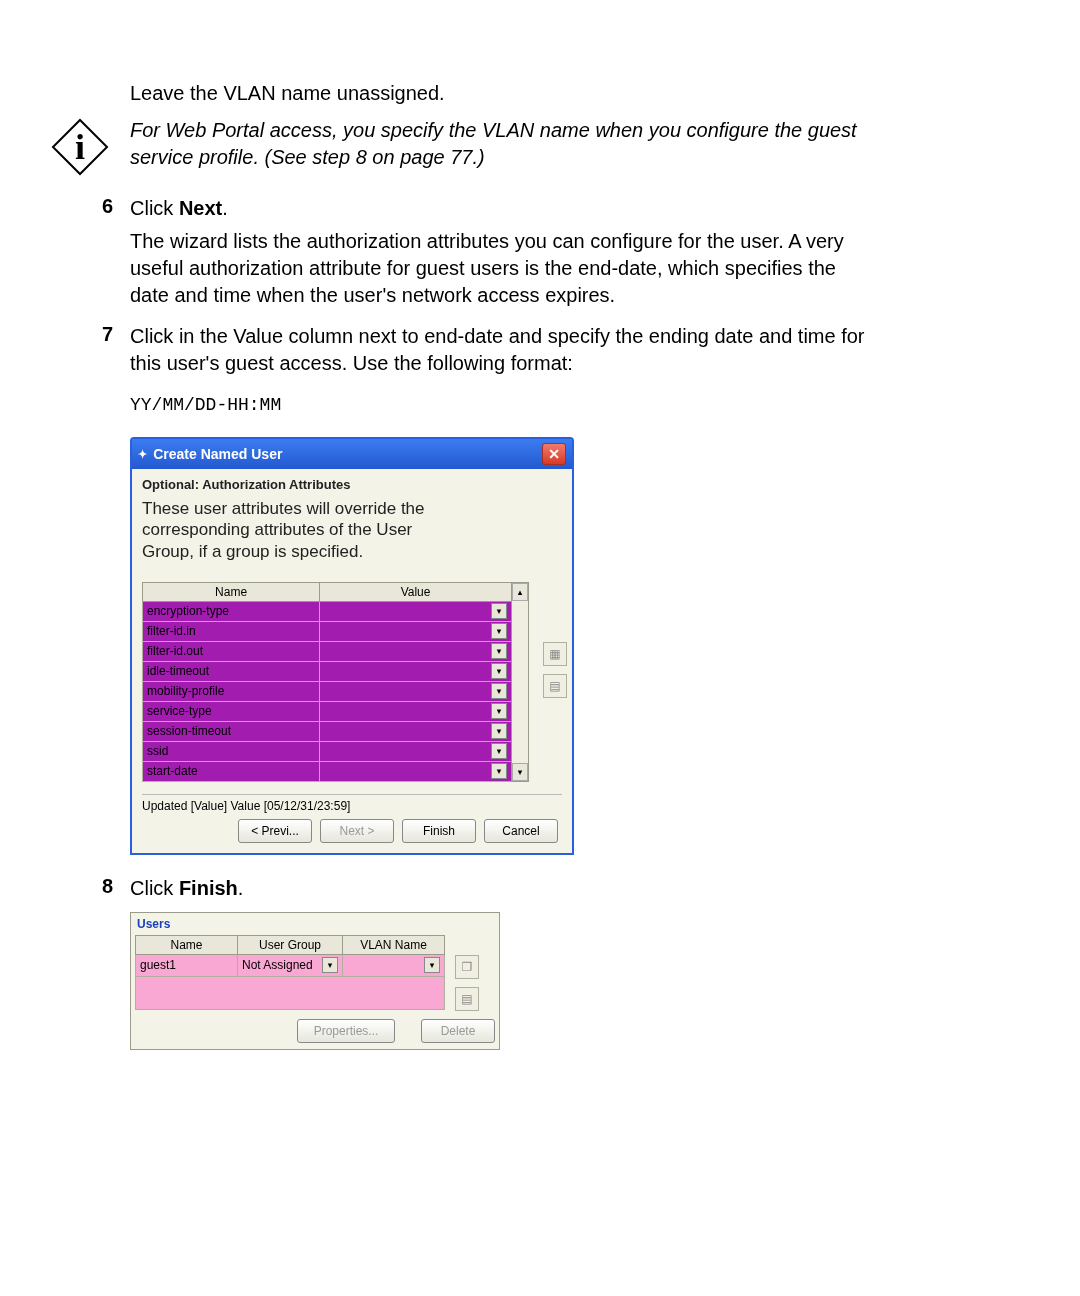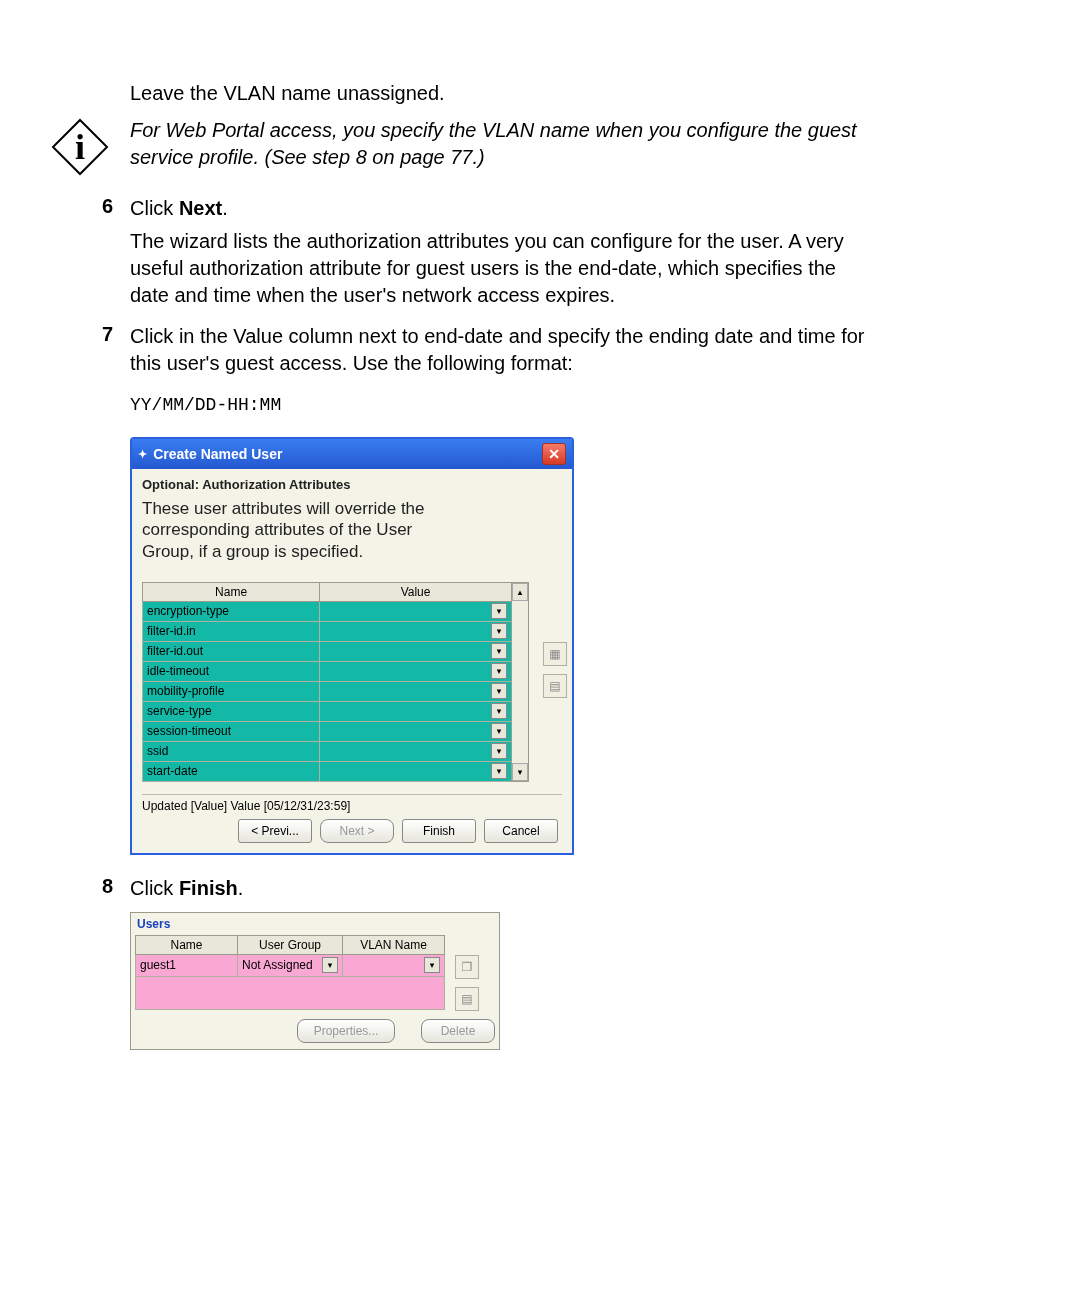--- a/index.html
+++ b/index.html
@@ -105,21 +105,21 @@
     background: #e8e7d9;
     border: 1px solid #9b9b8a;
     font-weight: normal;
     padding: 2px 4px;
     text-align: center;
   }
   .attr-table td {
     border: 1px solid #b0b0a0;
     padding: 1px 4px;
     height: 17px;
-    background: #14b8a6;
+    background: #a21caf;
     position: relative;
   }
   .attr-table tr.selected td:first-child { background: #1a3fbf; color: #fff; }
   .val-cell { display: flex; align-items: center; }
   .val-cell span { flex: 1; display: inline-block; }
   .dd-arrow {
     width: 14px; height: 14px;
     background: #e8e7d9;
     border: 1px solid #888;
     display: inline-flex; align-items: center; justify-content: center;
@@ -168,21 +168,21 @@
     min-width: 56px;
     height: 22px;
     border: 1px solid #888;
     background: linear-gradient(#fff,#e6e6dc);
     font-size: 12px;
     border-radius: 3px;
     padding: 0 8px;
     display: inline-flex; align-items: center; justify-content: center;
     color: #000;
   }
-  .wbtn.disabled { color: #999; border-radius: 8px; }
+  .wbtn.disabled { color: #999; }
 
   
   .users-panel {
     width: 360px;
     border: 1px solid #9b9b8a;
     background: #f4f3e7;
     margin: 10px 0 0 0;
     font-family: Tahoma, Arial, sans-serif;
     padding: 2px 4px 6px 4px;
   }

